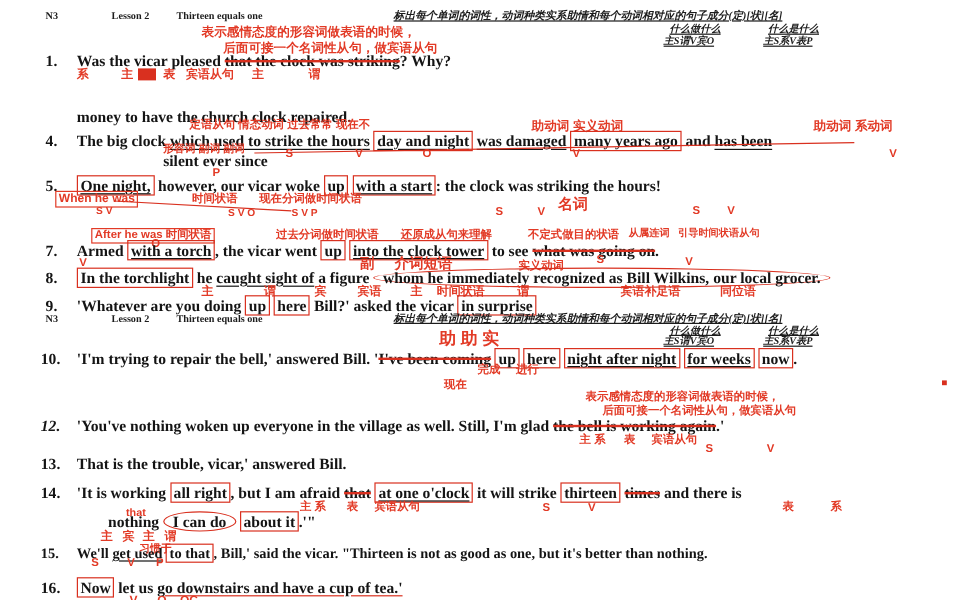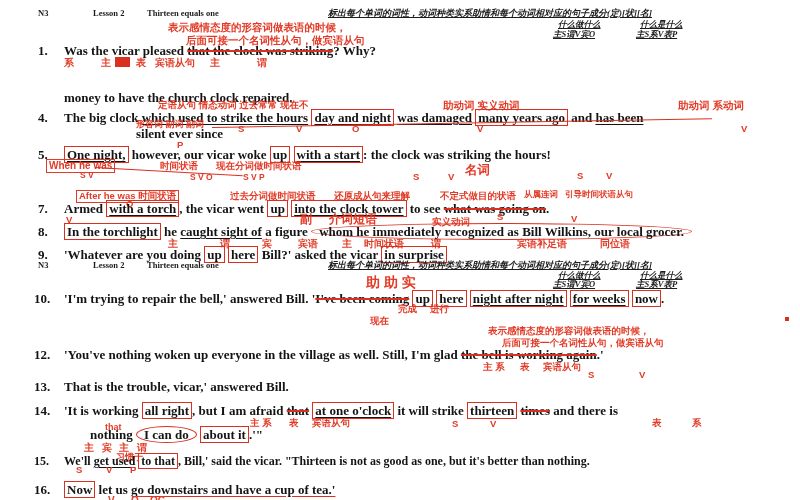--- a/index.html
+++ b/index.html
@@ -105,21 +105,21 @@
     <div class="it blk ital" style="left: 553px; top: 280px;">主S谓V宾O</div>
     <div class="it blk ital" style="left: 636px; top: 280px;">主S系V表P</div>
     <div class="it red" style="left: 366px; top: 274px; font-size: 14px;">助 助 实</div>
     <div class="it sent" style="left: 34px; top: 292px;"><span class="num" style="width: 30px;">10.</span><span class="sg-p">'I'm trying to repair the bell,' answered Bill. '</span><span class="sg-x">I've been coming</span><span class="sg-p"> </span><span class="sg-b">up</span><span class="sg-p"> </span><span class="sg-b">here</span><span class="sg-p"> </span><span class="sg-bu">night after night</span><span class="sg-p"> </span><span class="sg-bu">for weeks</span><span class="sg-p"> </span><span class="sg-b">now</span><span class="sg-p">.</span></div>
     <div class="it red" style="left: 370px; top: 304px; margin-top: 12px;">现在</div>
     <div class="it red" style="left: 398px; top: 304px;">完成</div>
     <div class="it red" style="left: 430px; top: 304px;">进行</div>
     <div class="it fill" style="left: 785px; top: 317px; width: 4px; height: 4px;"></div>
     <div class="it red" style="left: 488px; top: 326px; font-size: 9.5px;">表示感情态度的形容词做表语的时候，</div>
     <div class="it red" style="left: 502px; top: 338px; font-size: 9.5px;">后面可接一个名词性从句，做宾语从句</div>
-    <div class="it sent" style="left: 34px; top: 348px;"><span class="num" style="width: 30px;">12.</span><span class="sg-p">'You've nothing woken up everyone in the village as well. Still, I'm glad </span><span class="sg-x">the bell is working again</span><span class="sg-p">.'</span></div>
+    <div class="it sent" style="left: 34px; top: 348px;"><span class="num" style="width: 30px; font-style: italic;">12.</span><span class="sg-p">'You've nothing woken up everyone in the village as well. Still, I'm glad </span><span class="sg-x">the bell is working again</span><span class="sg-p">.'</span></div>
     <div class="it red" style="left: 483px; top: 362px;">主 系</div>
     <div class="it red" style="left: 520px; top: 362px;">表</div>
     <div class="it red" style="left: 543px; top: 362px;">宾语从句</div>
     <div class="it red" style="left: 588px; top: 370px;">S</div>
     <div class="it red" style="left: 639px; top: 370px;">V</div>
     <div class="it sent" style="left: 34px; top: 380px;"><span class="num" style="width: 30px;">13.</span><span class="sg-p">That is the trouble, vicar,' answered Bill.</span></div>
     <div class="it sent" style="left: 34px; top: 404px;"><span class="num" style="width: 30px;">14.</span><span class="sg-p">'It is working </span><span class="sg-b">all right</span><span class="sg-p">, but I am afraid </span><span class="sg-x">that</span><span class="sg-p"> </span><span class="sg-bu">at one o'clock</span><span class="sg-p"> it will strike </span><span class="sg-b">thirteen</span><span class="sg-p"> </span><span class="sg-x">times</span><span class="sg-p"> and there is</span></div>
     <div class="it red" style="left: 250px; top: 418px;">主 系</div>
     <div class="it red" style="left: 289px; top: 418px;">表</div>
     <div class="it red" style="left: 312px; top: 418px;">宾语从句</div>

